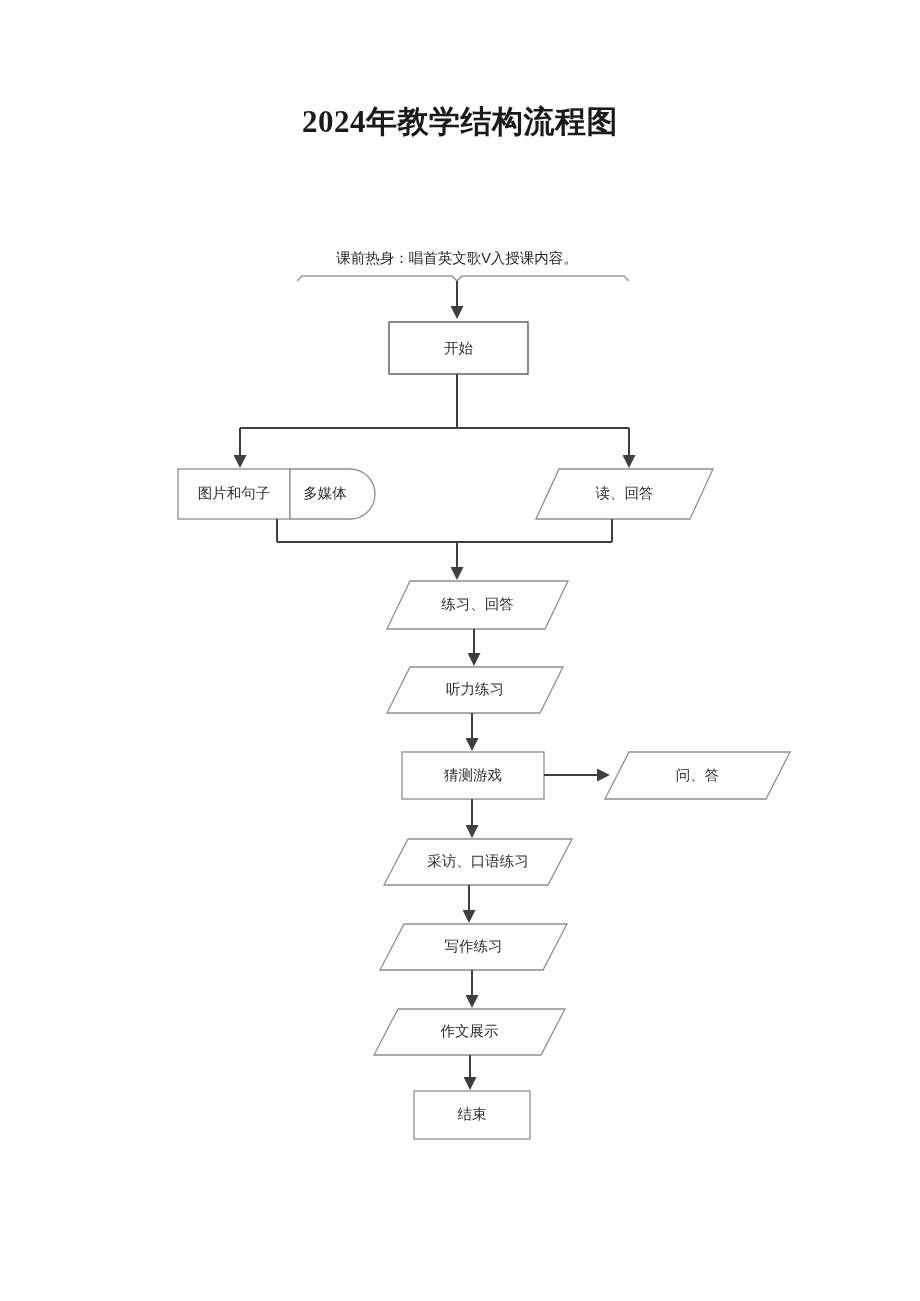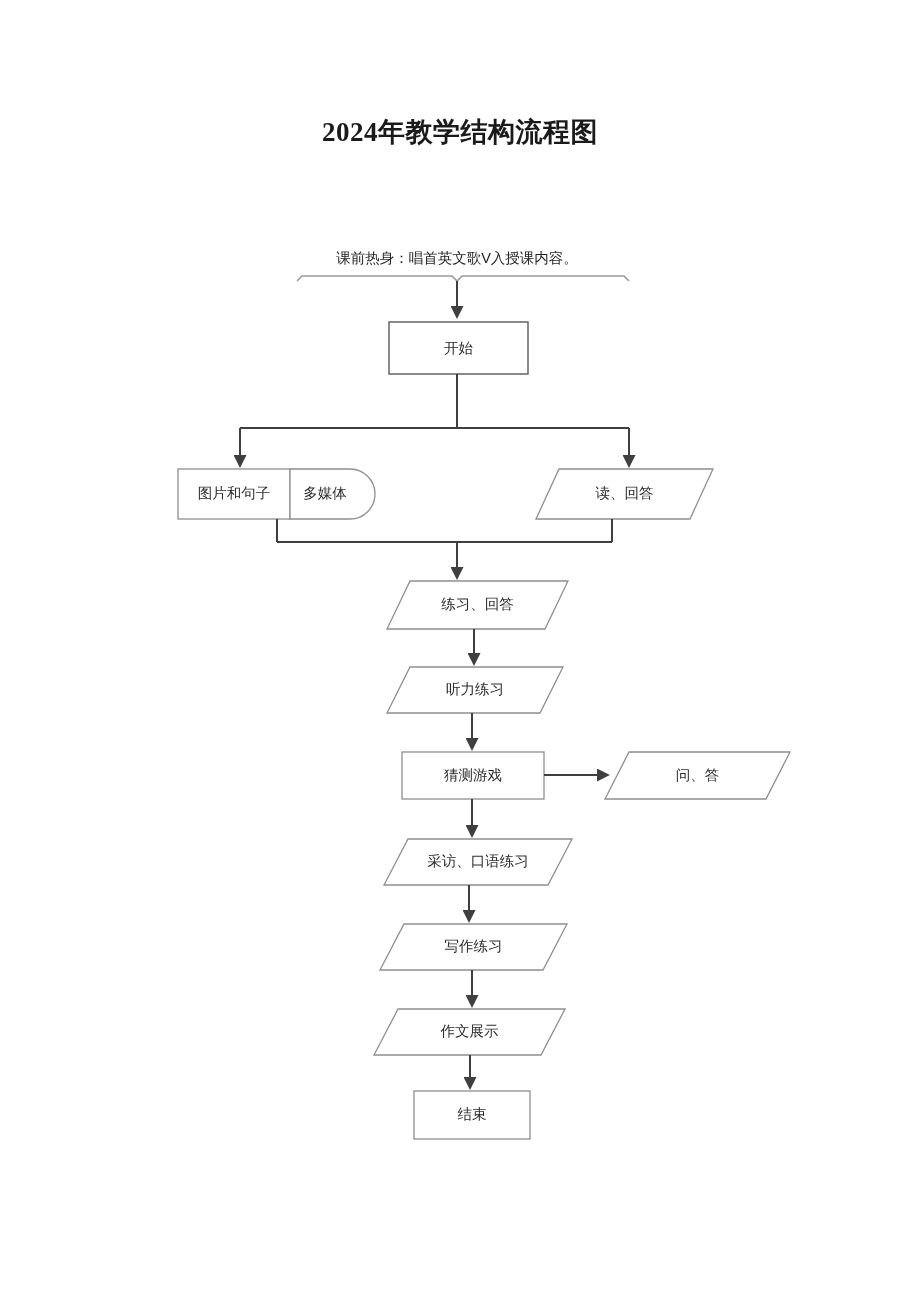--- a/index.html
+++ b/index.html
@@ -18,25 +18,25 @@
   #page {
     position: absolute;
     left: 0; top: 0;
     width: 920px;
     height: 1301px;
     background: #ffffff;
   }
   #doc-title {
     position: absolute;
     left: 0;
-    top: 112px;
+    top: 102px;
     width: 920px;
     text-align: center;
     font-family: "Liberation Serif", "DejaVu Serif", serif;
-    font-size: 27px;
+    font-size: 31px;
     font-weight: bold;
     color: #1a1a1a;
     letter-spacing: 0.5px;
     line-height: 40px;
     white-space: nowrap;
   }
   #flow-svg {
     position: absolute;
     left: 0;
     top: 0;

